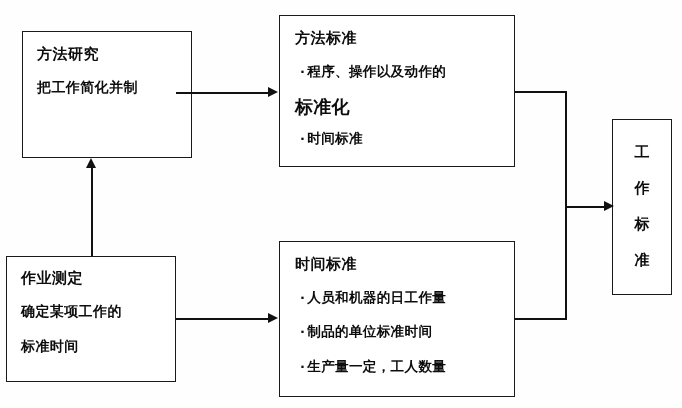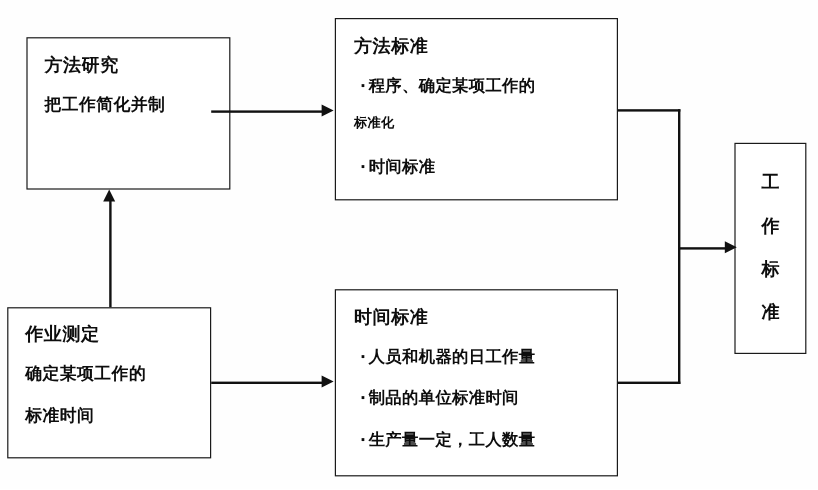--- a/index.html
+++ b/index.html
@@ -41,21 +41,21 @@
     font-size: 13.6px;
     letter-spacing: 0.3px;
     white-space: nowrap;
   }
   .bullet-line .dot {
     font-size: 13px;
     padding-right: 2px;
   }
   .cont-line {
     font-weight: bold;
-    font-size: 11px;
+    font-size: 18px;
     letter-spacing: 0.3px;
     white-space: nowrap;
   }
 
   
   #box-method-study {
     left: 6px; top: 31px; width: 170px; height: 127px; margin-left: 16px;
   }
   #box-method-study .box-title { position:absolute; left:14px; top:13px; }
   #box-method-study .l1 { position:absolute; left:14px; top:47px; }
@@ -152,21 +152,21 @@
 <div id="canvas">
 
   <div class="box" id="box-method-study">
     <div class="box-title">方法研究</div>
     <div class="box-line l1">把工作简化并制</div>
   </div>
 
   <div class="box" id="box-method-standard">
     <div class="box-title">方法标准</div>
     <div class="bullet-line b1">
-      <span class="dot">·</span><span>程序、确定某项工作的</span>
+      <span class="dot">·</span><span>程序、操作以及动作的</span>
     </div>
     <div class="cont-line b1c">标准化</div>
     <div class="bullet-line b2">
       <span class="dot">·</span><span>时间标准</span>
     </div>
   </div>
 
   <div class="box" id="box-work-measurement">
     <div class="box-title">作业测定</div>
     <div class="box-line l1">确定某项工作的</div>

